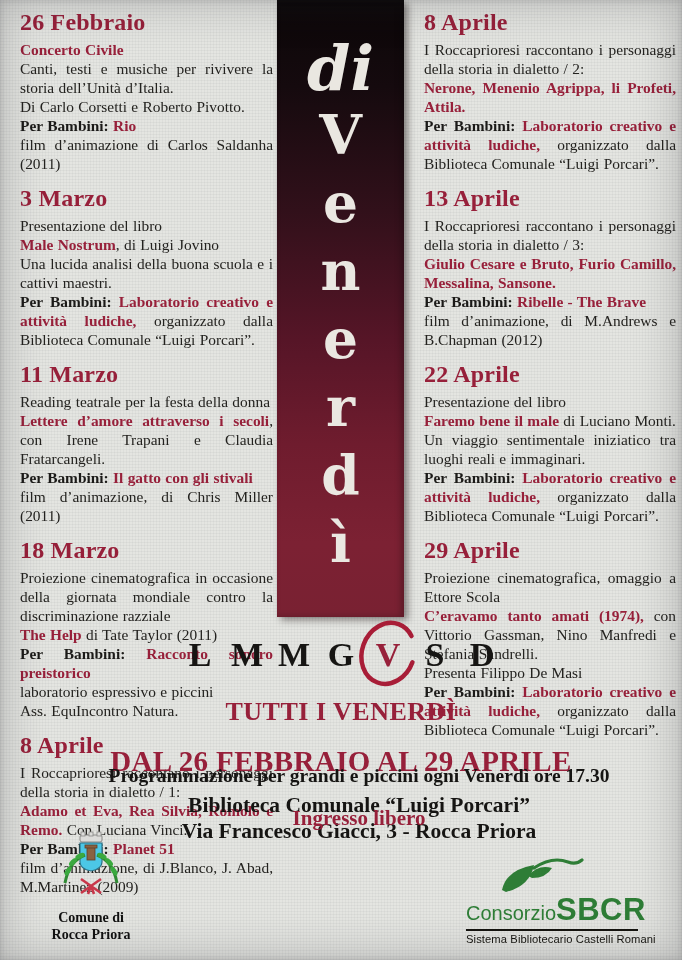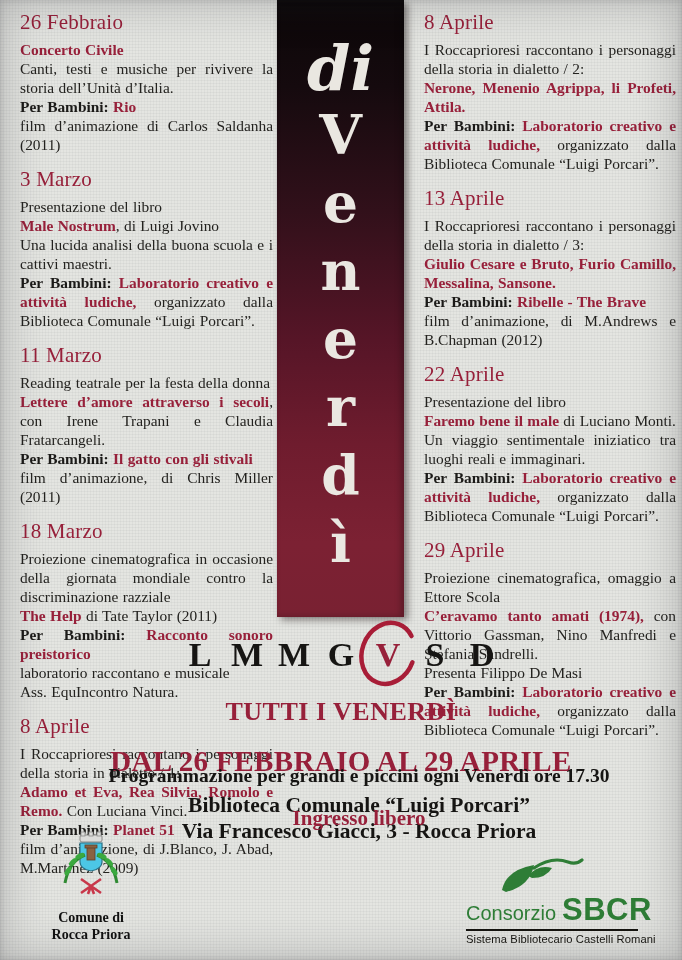--- a/index.html
+++ b/index.html
@@ -24,21 +24,21 @@
   }
   .vignette{
     position:absolute;inset:0;pointer-events:none;z-index:40;
     box-shadow:inset 0 0 46px rgba(40,40,45,0.28), inset 0 0 6px rgba(40,40,45,0.18);
   }
   
   .col{position:absolute;top:8px;color:var(--ink);}
   .col-left{left:20px;width:253px;}
   .col-right{left:424px;width:252px;}
   .event .date{
-    font-size:21px;line-height:28px;font-weight:normal;color:var(--red);
+    font-size:24px;line-height:28px;font-weight:bold;color:var(--red);
     margin:11px 0 4px 0;letter-spacing:0.2px;
   }
   .event:first-child .date{margin-top:0;}
   .para{
     font-size:15.4px;line-height:19px;text-align:justify;color:var(--ink);
     word-spacing:0.5px;
   }
   .run-n{font-weight:normal;}
   .run-b{font-weight:bold;color:#1b1a18;}
   .run-r{font-weight:bold;color:var(--red);}
@@ -86,36 +86,37 @@
   .info-line{position:absolute;left:0;width:100%;text-align:center;font-weight:bold;color:#151412;padding-left:36px;}
   .info-1{top:765px;font-size:19.5px;}
   .info-2{top:793px;font-size:21.5px;}
   .info-3{top:819px;font-size:21.5px;}
   .info-4{top:806px;font-size:21px;color:var(--red);}
   
   .comune{position:absolute;left:28px;top:831px;width:126px;text-align:center;z-index:7;}
   .comune-text{font-size:14px;font-weight:bold;line-height:17px;color:#111;}
   .sbcr{position:absolute;left:466px;top:856px;width:190px;z-index:7;font-family:"Liberation Sans","DejaVu Sans",sans-serif;}
   .sbcr-leaf{display:block;margin-left:28px;}
-  .sbcr-line1{display:flex;align-items:baseline;gap:6px;margin-top:-4px;}
+  .sbcr-line1{display:flex;align-items:baseline;gap:0;margin-top:-4px;}
   .sbcr-name{font-size:20px;color:#2e7d36;}
   .sbcr-acronym{font-size:31px;font-weight:bold;color:#2e7d36;letter-spacing:0.5px;}
   .sbcr-rule{border-top:2px solid #15140f;margin-top:1px;width:172px;}
   .sbcr-sub{font-size:11.2px;color:#15140f;margin-top:2px;letter-spacing:0.1px;white-space:nowrap;}
 </style>
 </head>
 <body>
 
 <div class="poster">
 
   <div class="col col-left" id="col-left">
       <section class="event">
         <h2 class="date">26 Febbraio</h2>
         <p class="para"><span class="run-r">Concerto Civile</span></p>
         <p class="para"><span class="run-n">Canti, testi e musiche per rivivere la storia dell’Unità d’Italia.</span></p>
+        <p class="para"><span class="run-n">Di Carlo Corsetti e Roberto Pivotto.</span></p>
         <p class="para"><span class="run-b">Per Bambini: </span><span class="run-r">Rio</span></p>
         <p class="para"><span class="run-n">film d’animazione di Carlos Saldanha (2011)</span></p>
       </section>
       <section class="event">
         <h2 class="date">3 Marzo</h2>
         <p class="para"><span class="run-n">Presentazione del libro</span></p>
         <p class="para"><span class="run-r">Male Nostrum</span><span class="run-n">, di Luigi Jovino</span></p>
         <p class="para"><span class="run-n">Una lucida analisi della buona scuola e i cattivi maestri.</span></p>
         <p class="para"><span class="run-b">Per Bambini: </span><span class="run-r">Laboratorio creativo e attività ludiche,</span><span class="run-n"> organizzato dalla Biblioteca Comunale “Luigi Porcari”.</span></p>
       </section>
@@ -124,21 +125,21 @@
         <p class="para"><span class="run-n">Reading teatrale per la festa della donna</span></p>
         <p class="para"><span class="run-r">Lettere d’amore attraverso i secoli</span><span class="run-n">, con Irene Trapani e Claudia Fratarcangeli.</span></p>
         <p class="para"><span class="run-b">Per Bambini: </span><span class="run-r">Il gatto con gli stivali</span></p>
         <p class="para"><span class="run-n">film d’animazione, di Chris Miller (2011)</span></p>
       </section>
       <section class="event">
         <h2 class="date">18 Marzo</h2>
         <p class="para"><span class="run-n">Proiezione cinematografica in occasione della giornata mondiale contro la discriminazione razziale</span></p>
         <p class="para"><span class="run-r">The Help</span><span class="run-n"> di Tate Taylor (2011)</span></p>
         <p class="para"><span class="run-b">Per Bambini: </span><span class="run-r">Racconto sonoro preistorico</span></p>
-        <p class="para"><span class="run-n">laboratorio raccontano e musicale</span></p>
+        <p class="para"><span class="run-n">laboratorio espressivo e piccini</span></p>
         <p class="para"><span class="run-n">Ass. EquIncontro Natura.</span></p>
       </section>
       <section class="event">
         <h2 class="date">8 Aprile</h2>
         <p class="para"><span class="run-n">I Roccaprioresi raccontano i personaggi della storia in dialetto / 1:</span></p>
         <p class="para"><span class="run-r">Adamo et Eva, Rea Silvia, Romolo e Remo.</span><span class="run-n"> Con Luciana Vinci.</span></p>
         <p class="para"><span class="run-b">Per Bambini: </span><span class="run-r">Planet 51</span></p>
         <p class="para"><span class="run-n">film d’animazione, di J.Blanco, J. Abad, M.Martinez (2009)</span></p>
       </section>
     </div>

